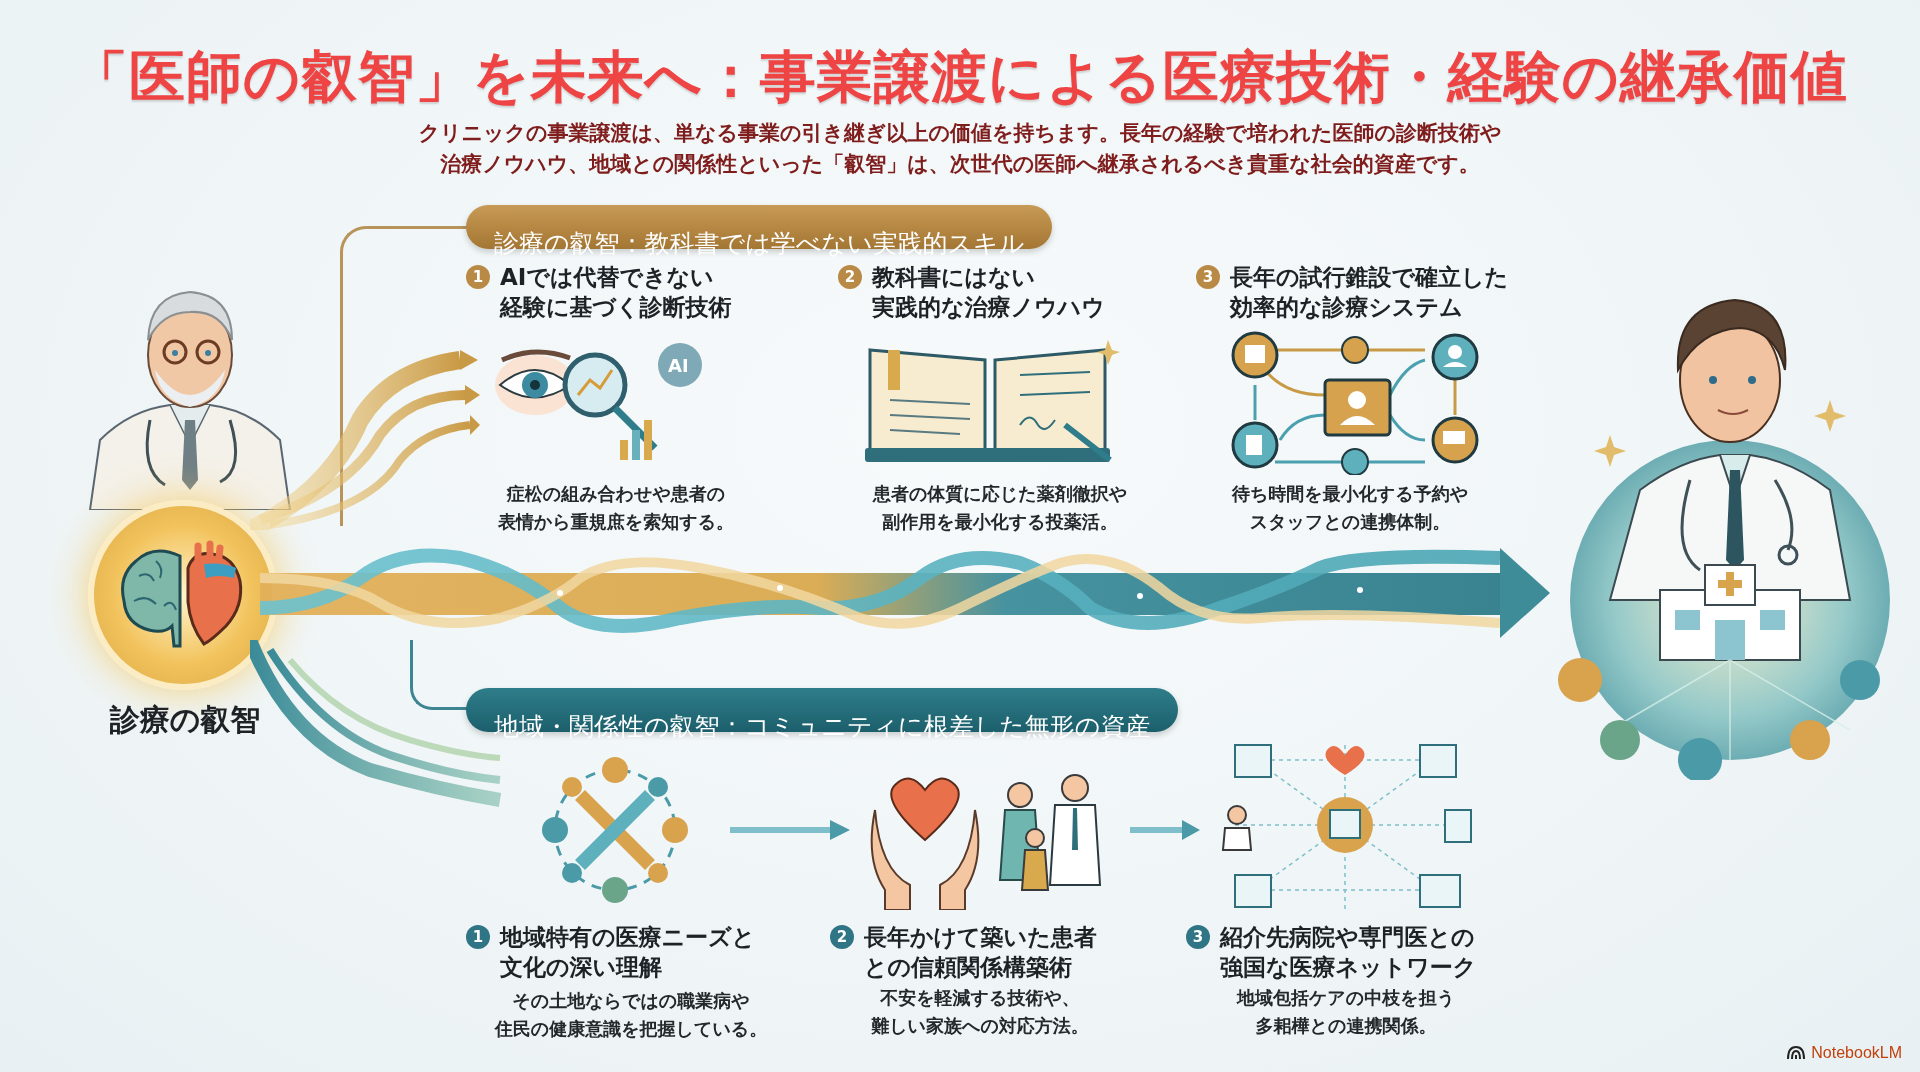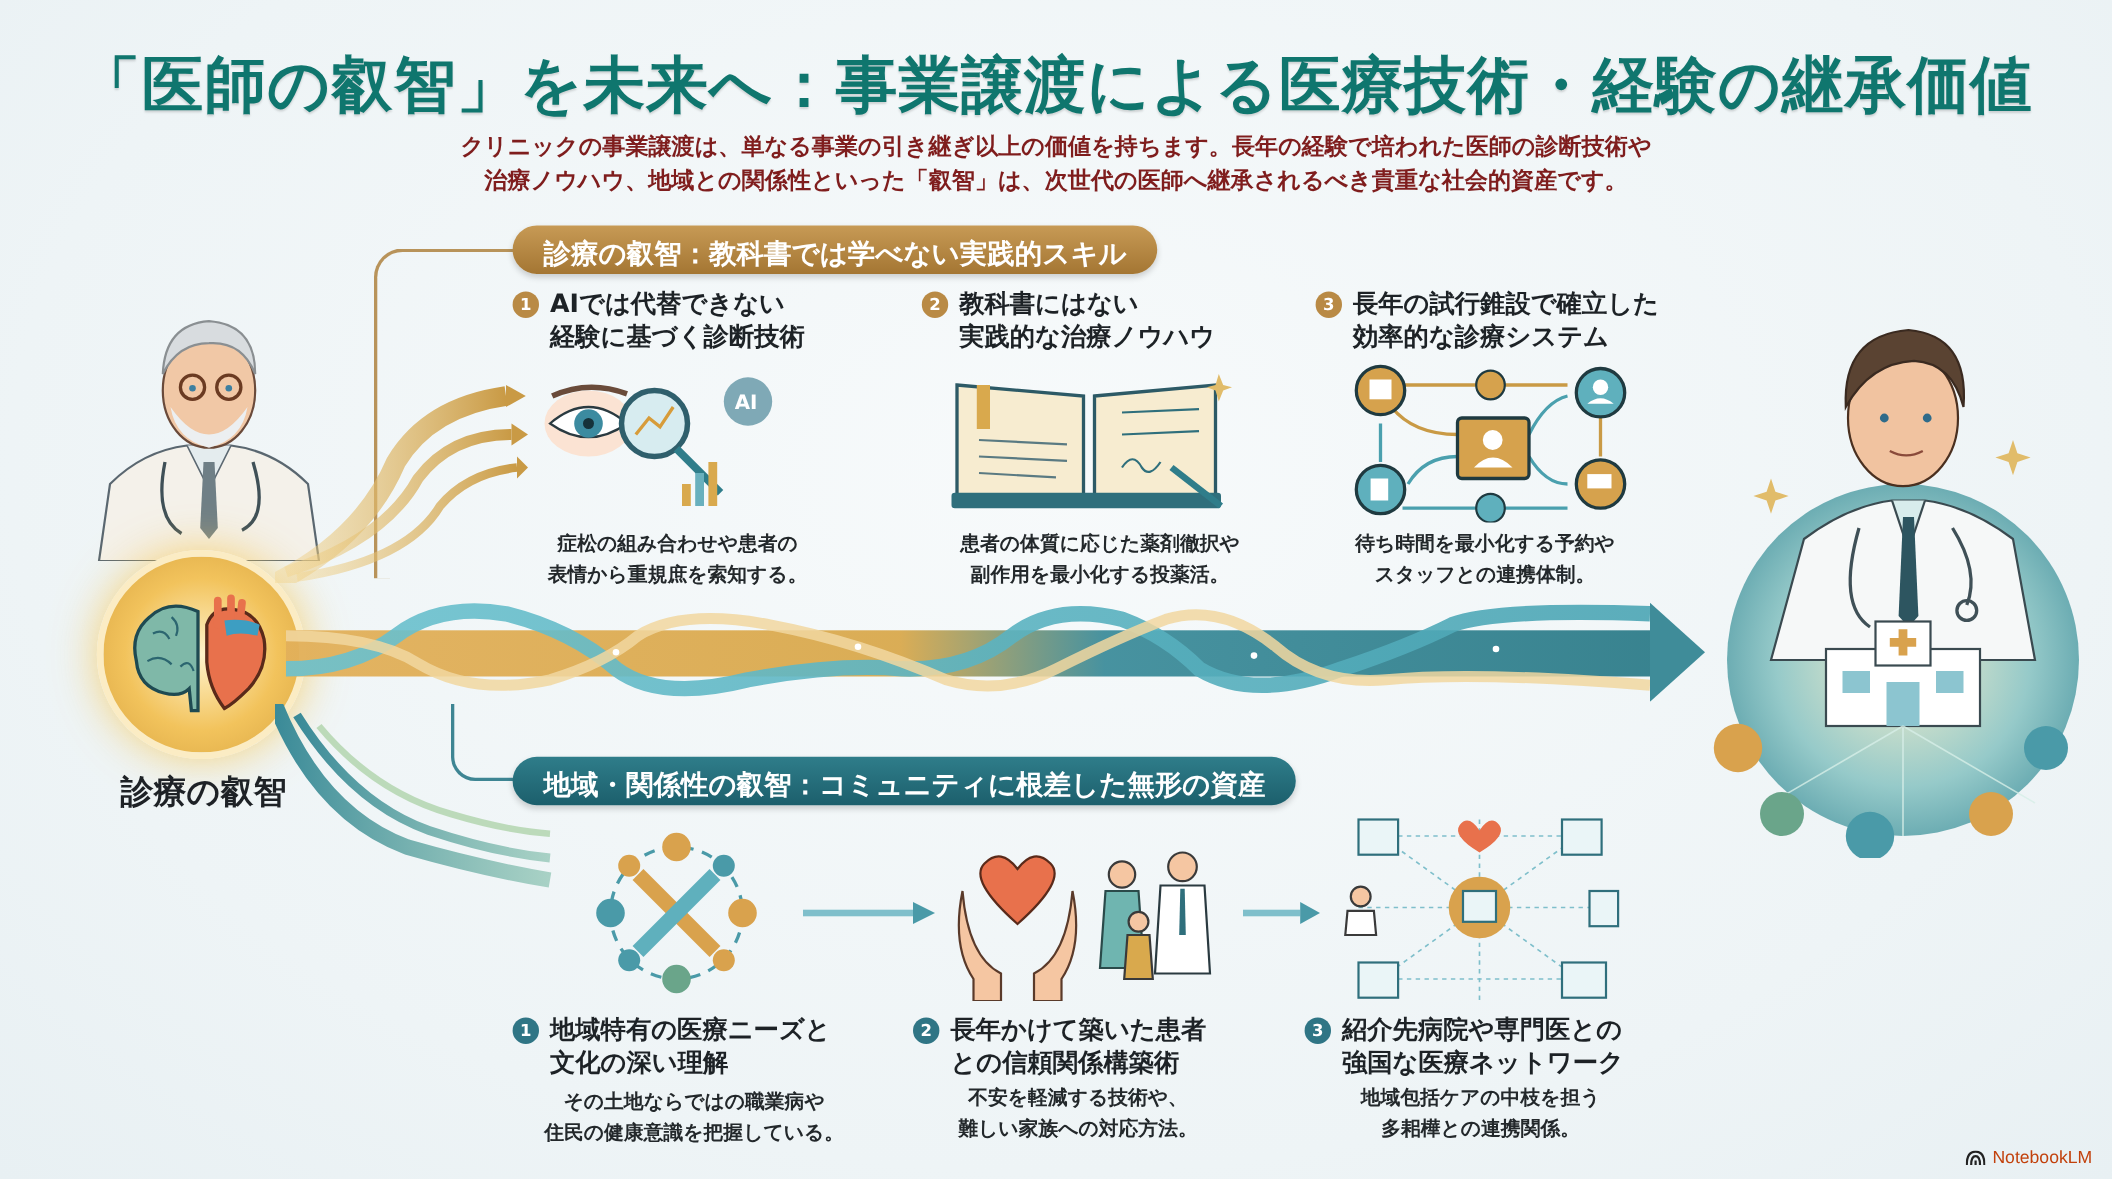--- a/index.html
+++ b/index.html
@@ -6,46 +6,46 @@
   html, body { width: 1920px; height: 1072px; overflow: hidden; }
   body {
     background: radial-gradient(ellipse at 50% 40%, #f7fafb 0%, #eef4f6 70%, #e8f0f3 100%);
     font-family: "DejaVu Sans", "Liberation Sans", sans-serif;
     color: #1f2a30;
     position: relative;
   }
   .abs { position: absolute; }
   .title {
     left: 0; width: 1920px; top: 40px; text-align: center;
-    font-size: 56px; font-weight: bold; color: #0f766e; letter-spacing: 1px;
+    font-size: 56px; font-weight: bold; color: #ef4444; letter-spacing: 1px;
     text-shadow: 0 2px 2px rgba(0,0,0,0.15);
   }
   .subtitle {
     left: 300px; width: 1320px; top: 118px; text-align: center;
     font-size: 21px; font-weight: bold; color: #7f1d1d; line-height: 31px;
   }
   .banner {
-    height: 44px; border-radius: 22px; color: #fff; font-weight: bold;
-    font-size: 25px; line-height: 44px; padding: 4px 28px; white-space: nowrap;
+    height: 44px; border-radius: 22px; color: #fff; font-weight: normal;
+    font-size: 25px; line-height: 44px; padding: 17px 28px; white-space: nowrap;
     box-shadow: 0 3px 6px rgba(0,0,0,0.18);
   }
   .banner-gold { background: linear-gradient(180deg,#c79a55 0%,#a47633 100%); left: 466px; top: 205px; }
   .banner-teal { background: linear-gradient(180deg,#2f7d8a 0%,#1c5f6c 100%); left: 466px; top: 688px; }
   .heading {
     font-size: 23px; font-weight: bold; line-height: 30px; color: #1d2226;
     display: flex; gap: 10px;
   }
   .num {
     flex: 0 0 24px; width: 24px; height: 24px; border-radius: 50%;
     color: #fff; font-size: 15px; line-height: 24px; text-align: center; margin-top: 3px;
   }
   .num-gold { background: #b98a45; }
   .num-teal { background: #2f7585; }
   .desc {
-    font-size: 18px; font-weight: bold; color: #23282b; line-height: 28px; text-align: center; font-family: Liberation Serif, serif;
+    font-size: 18px; font-weight: bold; color: #23282b; line-height: 28px; text-align: center;
   }
   .connector-gold {
     left: 340px; top: 226px; width: 130px; height: 300px;
     border-left: 3px solid #b8935a; border-top: 3px solid #b8935a; border-top-left-radius: 26px;
   }
   .connector-teal {
     left: 410px; top: 640px; width: 60px; height: 70px;
     border-left: 3px solid #3e8593; border-bottom: 3px solid #3e8593; border-bottom-left-radius: 22px;
   }
   .stream {

